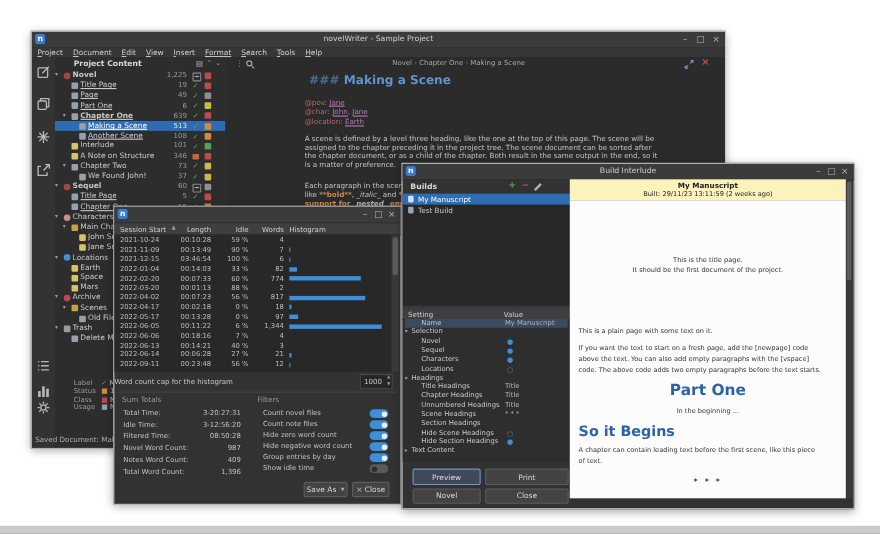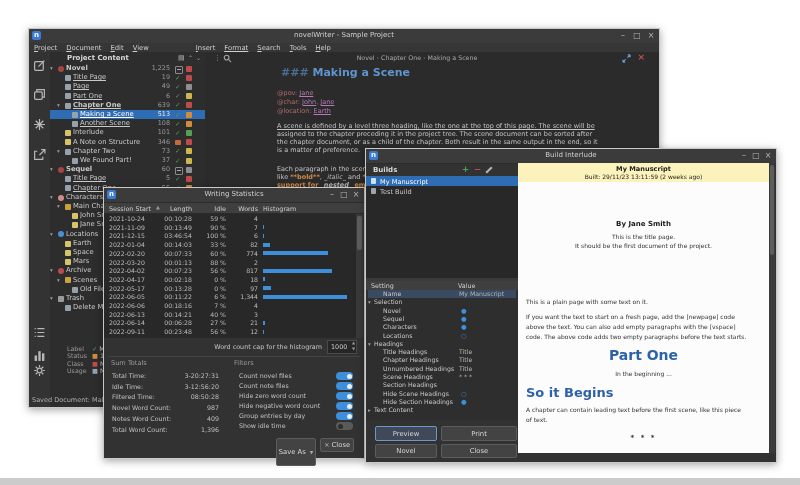--- a/index.html
+++ b/index.html
@@ -60,21 +60,21 @@
     <span class="title">novelWriter - Sample Project</span>
     <span class="winbtn" style="right:30px">–</span>
     <span class="winbtn" style="right:16px">□</span>
     <span class="winbtn" style="right:2px">×</span>
   </div>
   <div class="menubar" id="main-menu">
       <div class="mi" style="position: relative;"><u>P</u>roject</div>
       <div class="mi" style="position: relative;"><u>D</u>ocument</div>
       <div class="mi" style="position: relative;"><u>E</u>dit</div>
       <div class="mi" style="position: relative;"><u>V</u>iew</div>
-      <div class="mi" style="position: relative; margin-left: 38px;"><u>I</u>nsert</div>
+      <div class="mi" style="position: relative;"><u>I</u>nsert</div>
       <div class="mi" style="position: relative; text-decoration: underline;"><u>F</u>ormat</div>
       <div class="mi" style="position: relative;"><u>S</u>earch</div>
       <div class="mi" style="position: relative;"><u>T</u>ools</div>
       <div class="mi" style="position: relative;"><u>H</u>elp</div>
     </div>
 
   <div class="rail">
     <svg style="top:7px" width="13" height="13" viewBox="0 0 12 12" fill="none" stroke="#b8b8b8" stroke-width="1.1">
         <rect x="1.5" y="2.5" width="8" height="8" rx="1"></rect>
         <path d="M5 7 L10.5 1.5"></path>
@@ -183,21 +183,21 @@
         <div class="treerow" style="top: 82.8px;">
           <div style="position: absolute; left: 7px; top: 0px; font-size: 5.5px; color: rgb(153, 153, 153); line-height: 9px;">▾</div>
           <div class="ticon" style="left: 15px; background: rgb(151, 161, 171);"></div>
           <div class="lbl" style="left: 23px; font-weight: normal;">Chapter Two</div>
           <div class="cnt">73</div>
           <div class="chk" style="left: 125px;">✓</div>
           <div class="sq" style="left: 136px; background: rgb(204, 184, 74);"></div>
         </div>
         <div class="treerow" style="top: 92px;">
           <div class="ticon" style="left: 22px; background: rgb(151, 161, 171);"></div>
-          <div class="lbl" style="left: 30px;">We Found Part!</div>
+          <div class="lbl" style="left: 30px;">We Found John!</div>
           <div class="cnt">37</div>
           <div class="chk" style="left: 125px;">✓</div>
           <div class="sq" style="left: 136px; background: rgb(204, 184, 74);"></div>
         </div>
         <div class="treerow" style="top: 101.2px;">
           <div style="position: absolute; left: 0px; top: 0px; font-size: 5.5px; color: rgb(153, 153, 153); line-height: 9px;">▾</div>
           <div class="ticon round" style="left: 8px; background: rgb(168, 68, 68);"></div>
           <div class="lbl" style="left: 16px; font-weight: bold;">Sequel</div>
           <div class="cnt">60</div>
           <div class="chkbox" style="left: 125px;">
@@ -295,21 +295,21 @@
     <div class="t" style="left:76px;top:14px;font-size:11px;font-weight:bold">
       <span style="color:#4a6f96">###</span>
       <span style="color:#5f95cf">Making a Scene</span>
     </div>
     <div id="editor-meta">
         <div style="position: absolute; left: 72px; top: 37px; font-size: 6.5px; white-space: nowrap;"><span class="meta-k">@pov: </span><span class="meta-v">Jane</span></div>
         <div style="position: absolute; left: 72px; top: 45.8px; font-size: 6.5px; white-space: nowrap;"><span class="meta-k">@char: </span><span class="meta-v">John</span><span class="meta-k">, </span><span class="meta-v">Jane</span></div>
         <div style="position: absolute; left: 72px; top: 54.6px; font-size: 6.5px; white-space: nowrap;"><span class="meta-k">@location: </span><span class="meta-v">Earth</span></div>
       </div>
     <div id="editor-para1">
-        <div style="position: absolute; left: 72px; top: 70px; font-size: 6.5px; color: rgb(195, 195, 195); white-space: nowrap; text-decoration: underline;">A scene is defined by a level three heading, like the one at the top of this page. The scene will be</div>
+        <div style="position: absolute; left: 72px; top: 70px; font-size: 6.5px; color: rgb(195, 195, 195); white-space: nowrap;">A scene is defined by a level three heading, like the one at the top of this page. The scene will be</div>
         <div style="position: absolute; left: 72px; top: 78px; font-size: 6.5px; color: rgb(195, 195, 195); white-space: nowrap;">assigned to the chapter preceding it in the project tree. The scene document can be sorted after</div>
         <div style="position: absolute; left: 72px; top: 86px; font-size: 6.5px; color: rgb(195, 195, 195); white-space: nowrap;">the chapter document, or as a child of the chapter. Both result in the same output in the end, so it</div>
         <div style="position: absolute; left: 72px; top: 94px; font-size: 6.5px; color: rgb(195, 195, 195); white-space: nowrap;">is a matter of preference.</div>
       </div>
     <div id="editor-para2">
         <div style="position: absolute; left: 72px; top: 113px; font-size: 6.5px; color: rgb(195, 195, 195); white-space: nowrap;"><span>Each paragraph in the scene is</span></div>
         <div style="position: absolute; left: 72px; top: 121px; font-size: 6.5px; color: rgb(195, 195, 195); white-space: nowrap;"><span>like </span><span class="code-o">**bold**</span><span>, </span><span class="code-i">_italic_</span><span> and </span><span class="code-o">**_</span></div>
         <div style="position: absolute; left: 72px; top: 129px; font-size: 6.5px; color: rgb(195, 195, 195); white-space: nowrap;"><span class="code-o">support for </span><span class="code-o code-i">_nested_</span><span class="code-o"> empha</span></div>
       </div>
   </div>
@@ -323,21 +323,20 @@
       <div style="position: absolute; left: 42px; top: 14.6px; font-size: 6.3px; color: rgb(197, 197, 197); white-space: nowrap;"><span style="color: rgb(189, 75, 75);">■ </span>Novel</div>
       <div style="position: absolute; left: 17px; top: 21.9px; font-size: 6.3px; color: rgb(154, 154, 154); white-space: nowrap;">Usage</div>
       <div style="position: absolute; left: 42px; top: 21.9px; font-size: 6.3px; color: rgb(197, 197, 197); white-space: nowrap;"><span style="color: rgb(143, 163, 184);">■ </span>Novel Scene</div>
     </div>
   <div class="t" style="left:3px;top:367px;font-size:6.5px;color:#b0b0b0">Saved Document: Making a Scene</div>
 </div>
 
 <div class="win" id="stats-window" style="left:103px;top:187px;width:260px;height:270px">
   <div class="titlebar">
     <span class="appicon">n</span>
-    <span class="title">Writing Statistics</span>
     <span class="winbtn" style="right:26px">–</span>
     <span class="winbtn" style="right:14px">□</span>
     <span class="winbtn" style="right:2px">×</span>
   </div>
   <div class="abs" style="left:0;top:15px;right:0;height:10px;background:#3f3f3f;border-bottom:1px solid #2a2a2a">
     <span class="t" style="left:5px;top:1.5px;font-size:6.4px;color:#d0d0d0">Session Start</span>
     <span class="t" style="left:52px;top:1px;font-size:5px;color:#999">▲</span>
     <span class="t" style="left:60px;top:1.5px;width:28px;text-align:right;font-size:6.4px;color:#d0d0d0">Length</span>
     <span class="t" style="left:100px;top:1.5px;width:22px;text-align:right;font-size:6.4px;color:#d0d0d0">Idle</span>
     <span class="t" style="left:128px;top:1.5px;width:26px;text-align:right;font-size:6.4px;color:#d0d0d0">Words</span>
@@ -435,21 +434,21 @@
         <div style="position: absolute; left: 5px; top: 1px; white-space: nowrap;">2022-09-11</div>
         <div style="position: absolute; left: 55px; top: 1px; width: 33px; text-align: right;">00:23:48</div>
         <div style="position: absolute; left: 96px; top: 1px; width: 26px; text-align: right;">56 %</div>
         <div style="position: absolute; left: 124px; top: 1px; width: 30px; text-align: right;">12</div>
         <div class="hbar" style="left: 159px; width: 1px;"></div>
       </div>
     </div>
   <div class="scroll" style="left:252px;top:26px;width:7px;height:124px">
     <div class="thumb" style="left:1px;top:2px;width:5px;height:34px"></div>
   </div>
-  <div class="t" style="left:0px;top:155px;width:218px;text-align:right;font-size:6.4px;color:#c5c5c5">Word count cap for the histogram</div>
+  <div class="t" style="left:0px;top:155px;width:218px;text-align:left;font-size:6.4px;color:#c5c5c5">Word count cap for the histogram</div>
   <div class="abs" style="left:223px;top:152px;width:28px;height:12px;background:#262626;border:1px solid #4a4a4a">
     <span class="t" style="left:3px;top:2px;font-size:6.4px;color:#ccc">1000</span>
     <span class="t" style="right:1px;top:-1px;font-size:4px;color:#999">▲</span>
     <span class="t" style="right:1px;top:5px;font-size:4px;color:#999">▼</span>
   </div>
   <div class="abs" style="left:4px;top:168px;right:4px;height:1px;background:#444"></div>
   <div class="t" style="left:7px;top:171px;font-size:6.6px;color:#9b9b9b">Sum Totals</div>
   <div class="t" style="left:130px;top:171px;font-size:6.6px;color:#9b9b9b">Filters</div>
   <div id="sum-rows">
       <div style="position: absolute; left: 8px; top: 184px; font-size: 6.3px; color: rgb(192, 192, 192); white-space: nowrap;">Total Time:</div>
@@ -472,21 +471,21 @@
       <div class="toggle" style="left: 232px; top: 194px;"></div>
       <div style="position: absolute; left: 135px; top: 204px; font-size: 6.3px; color: rgb(192, 192, 192); white-space: nowrap;">Hide zero word count</div>
       <div class="toggle" style="left: 232px; top: 204px;"></div>
       <div style="position: absolute; left: 135px; top: 214px; font-size: 6.3px; color: rgb(192, 192, 192); white-space: nowrap;">Hide negative word count</div>
       <div class="toggle" style="left: 232px; top: 214px;"></div>
       <div style="position: absolute; left: 135px; top: 224px; font-size: 6.3px; color: rgb(192, 192, 192); white-space: nowrap;">Group entries by day</div>
       <div class="toggle" style="left: 232px; top: 224px;"></div>
       <div style="position: absolute; left: 135px; top: 234px; font-size: 6.3px; color: rgb(192, 192, 192); white-space: nowrap;">Show idle time</div>
       <div class="toggle off" style="left: 232px; top: 234px;"></div>
     </div>
-  <div class="btn" style="left:172px;top:250px;width:40px;height:28px">
+  <div class="btn" style="left:172px;top:250px;width:40px;height:14px">
     <span>Save As</span>
       <span style="margin-left:4px;font-size:4.5px;color:#aaa">▼</span>
   </div>
   <div class="btn" style="left:216px;top:250px;width:34px;height:14px">
     <span style="margin-right:2px;color:#bbb">×</span>
       <span>Close</span>
   </div>
 </div>
 
 <div class="win" id="build-window" style="left:365px;top:148px;width:410px;height:313px">
@@ -560,21 +559,20 @@
     </div>
   <div class="btn" style="left:75px;top:295px;width:76px;height:14px">
       <span>Close</span>
     </div>
 
   <div class="yellowbanner" style="left:152px;top:14px;width:251px;height:19px">
     <div style="font-size:6.6px;font-weight:bold;padding-top:2px">My Manuscript</div>
     <div style="font-size:6px">Built: 29/11/23 13:11:59 (2 weeks ago)</div>
   </div>
   <div class="page" style="left:152px;top:33px;width:251px;height:271px">
-    <div class="t" style="left:0;width:251px;top:38px;text-align:center;font-size:7px;font-weight:bold;color:#1a1a1a">By Jane Smith</div>
     <div id="titlepage-lines">
         <div style="position: absolute; left: 0px; width: 251px; top: 51px; text-align: center; font-size: 6px; color: rgb(51, 51, 51);">This is the title page.</div>
         <div style="position: absolute; left: 0px; width: 251px; top: 60px; text-align: center; font-size: 6px; color: rgb(51, 51, 51);">It should be the first document of the project.</div>
       </div>
     <div class="t" style="left:8px;top:116px;font-size:6px">This is a plain page with some text on it.</div>
     <div id="preview-para2">
         <div style="position: absolute; left: 8px; top: 131px; font-size: 6px; color: rgb(51, 51, 51); white-space: nowrap;">If you want the text to start on a fresh page, add the [newpage] code</div>
         <div style="position: absolute; left: 8px; top: 141px; font-size: 6px; color: rgb(51, 51, 51); white-space: nowrap;">above the text. You can also add empty paragraphs with the [vspace]</div>
         <div style="position: absolute; left: 8px; top: 151px; font-size: 6px; color: rgb(51, 51, 51); white-space: nowrap;">code. The above code adds two empty paragraphs before the text starts.</div>
       </div>

